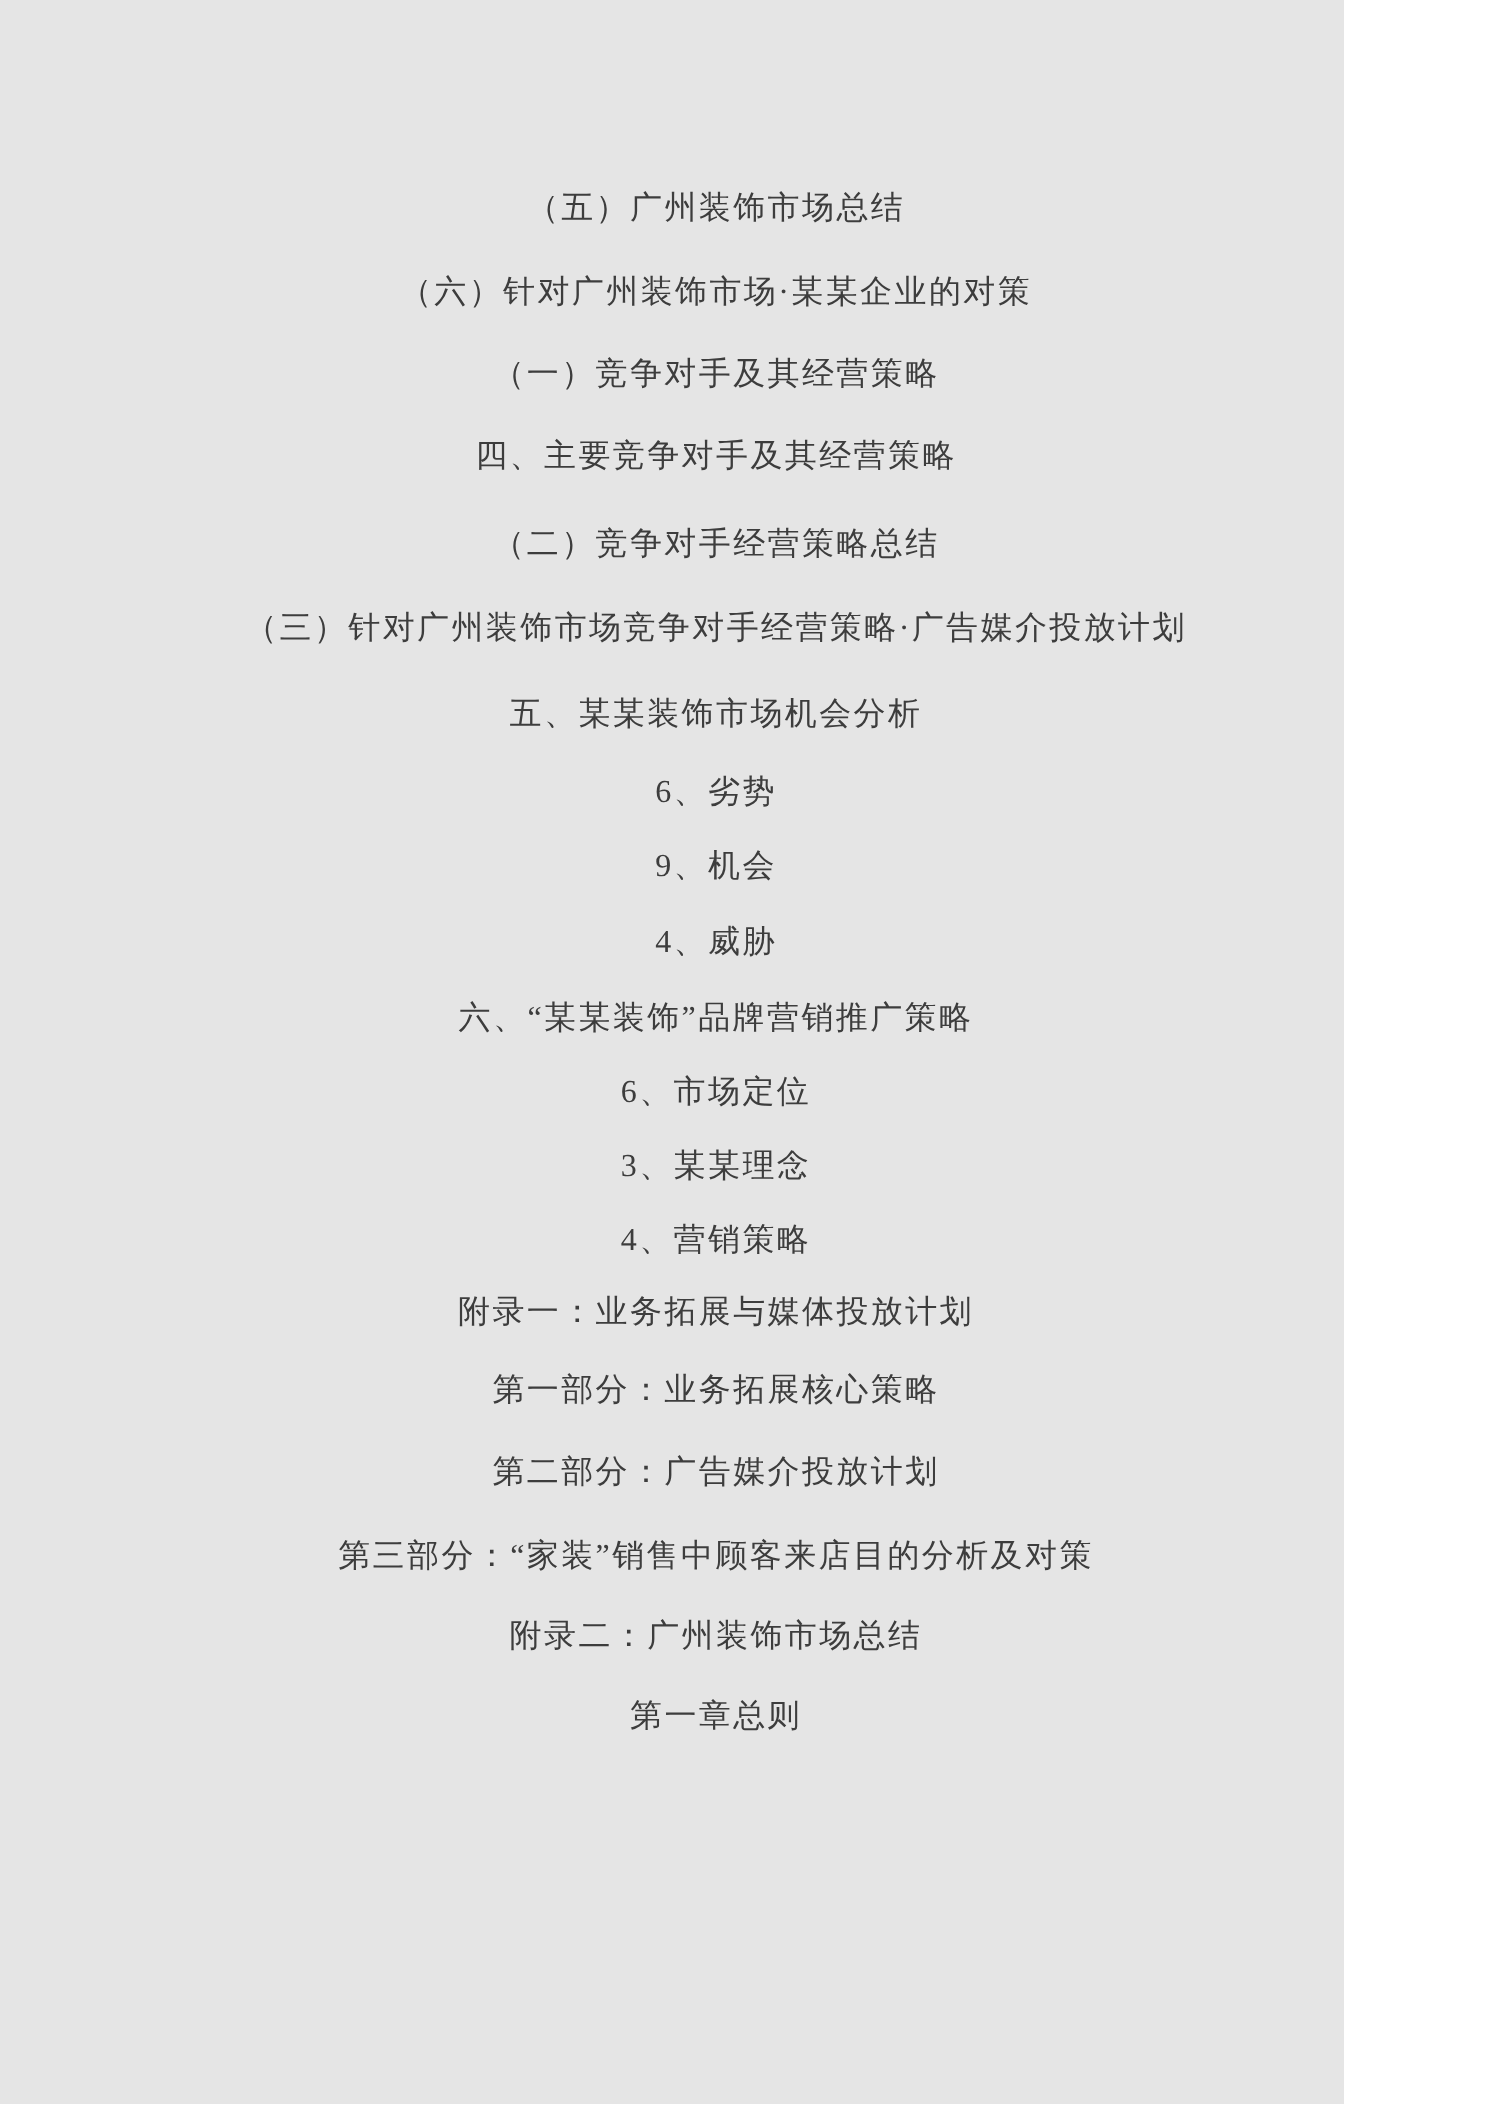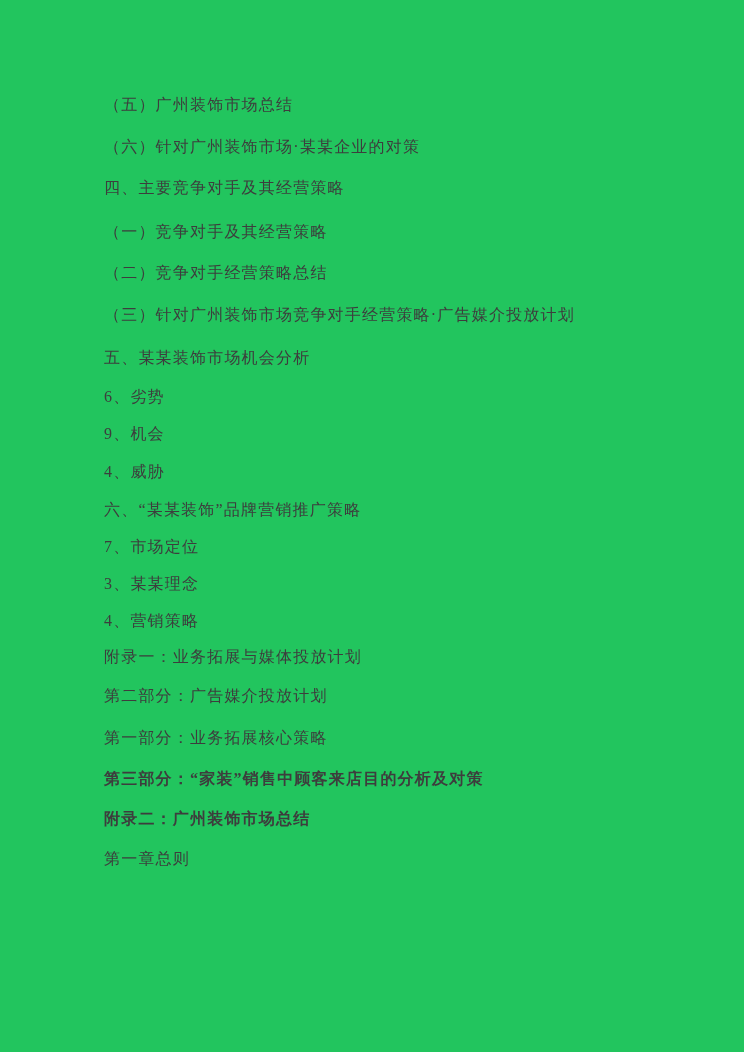--- a/index.html
+++ b/index.html
@@ -2,65 +2,66 @@
 <html><head>
 <meta charset="utf-8">
 <style>
   html, body {
     margin: 0;
     padding: 0;
     background: #ffffff;
   }
   .page {
     position: relative;
-    width: 744px;
+    width: 672px;
     height: 1052px;
-    background: #22c55e;
+    background: #e5e5e5;
     overflow: hidden;
     box-sizing: border-box;
     padding: 95px 60px 0 104px;
     font-family: "Liberation Serif", "DejaVu Serif", serif;
+    text-align: center;
   }
   .toc-line {
     margin: 0;
     font-size: 16px;
     line-height: 20px;
     letter-spacing: 1.2px;
     color: #3d3d3d;
     white-space: nowrap;
     font-weight: 400;
   }
   
   .mb16 { margin-bottom: 16px; }
   .mb17 { margin-bottom: 17px; }
   .mb18 { margin-bottom: 18px; }
   .mb19 { margin-bottom: 19px; }
-  .mb20 { margin-bottom: 20px; font-weight: bold; }
+  .mb20 { margin-bottom: 20px; }
   .mb21 { margin-bottom: 21px; }
   .mb22 { margin-bottom: 22px; }
   .mb23 { margin-bottom: 23px; }
   .mb24 { margin-bottom: 24px; }
 </style>
 </head>
 <body>
 
 <div class="page">
   <p class="toc-line mb22">（五）广州装饰市场总结</p>
   <p class="toc-line mb21">（六）针对广州装饰市场·某某企业的对策</p>
+  <p class="toc-line mb21">（一）竞争对手及其经营策略</p>
   <p class="toc-line mb24">四、主要竞争对手及其经营策略</p>
-  <p class="toc-line mb21">（一）竞争对手及其经营策略</p>
   <p class="toc-line mb22">（二）竞争对手经营策略总结</p>
   <p class="toc-line mb23">（三）针对广州装饰市场竞争对手经营策略·广告媒介投放计划</p>
   <p class="toc-line mb19">五、某某装饰市场机会分析</p>
   <p class="toc-line mb17">6、劣势</p>
   <p class="toc-line mb18">9、机会</p>
   <p class="toc-line mb18">4、威胁</p>
   <p class="toc-line mb17">六、“某某装饰”品牌营销推广策略</p>
-  <p class="toc-line mb17">7、市场定位</p>
+  <p class="toc-line mb17">6、市场定位</p>
   <p class="toc-line mb17">3、某某理念</p>
   <p class="toc-line mb16">4、营销策略</p>
   <p class="toc-line mb19">附录一：业务拓展与媒体投放计划</p>
+  <p class="toc-line mb21">第一部分：业务拓展核心策略</p>
   <p class="toc-line mb22">第二部分：广告媒介投放计划</p>
-  <p class="toc-line mb21">第一部分：业务拓展核心策略</p>
   <p class="toc-line mb20">第三部分：“家装”销售中顾客来店目的分析及对策</p>
   <p class="toc-line mb20">附录二：广州装饰市场总结</p>
   <p class="toc-line">第一章总则</p>
 </div>
 
 </body></html>

